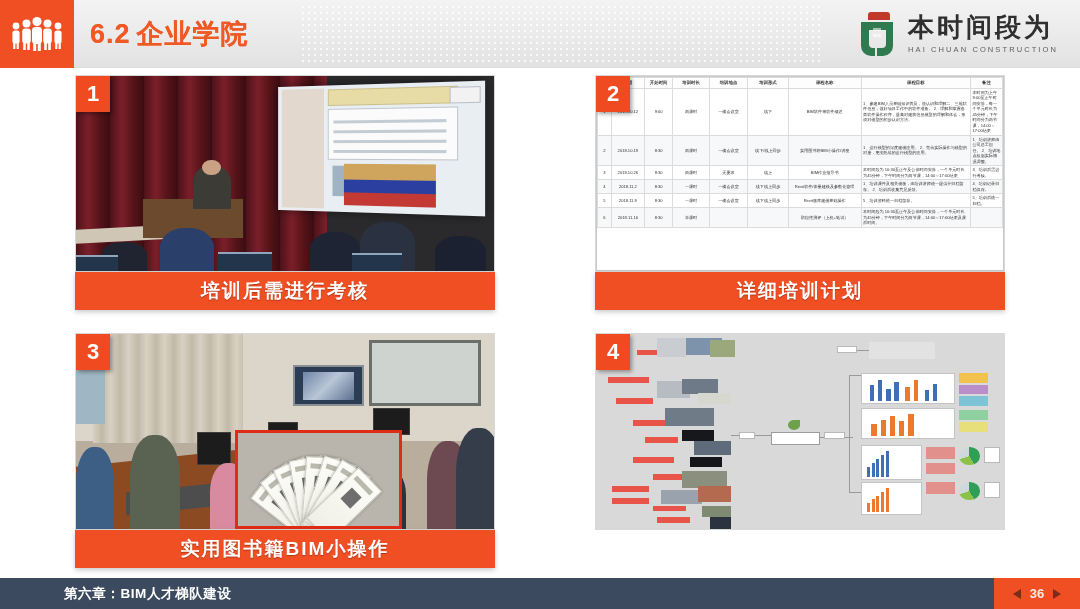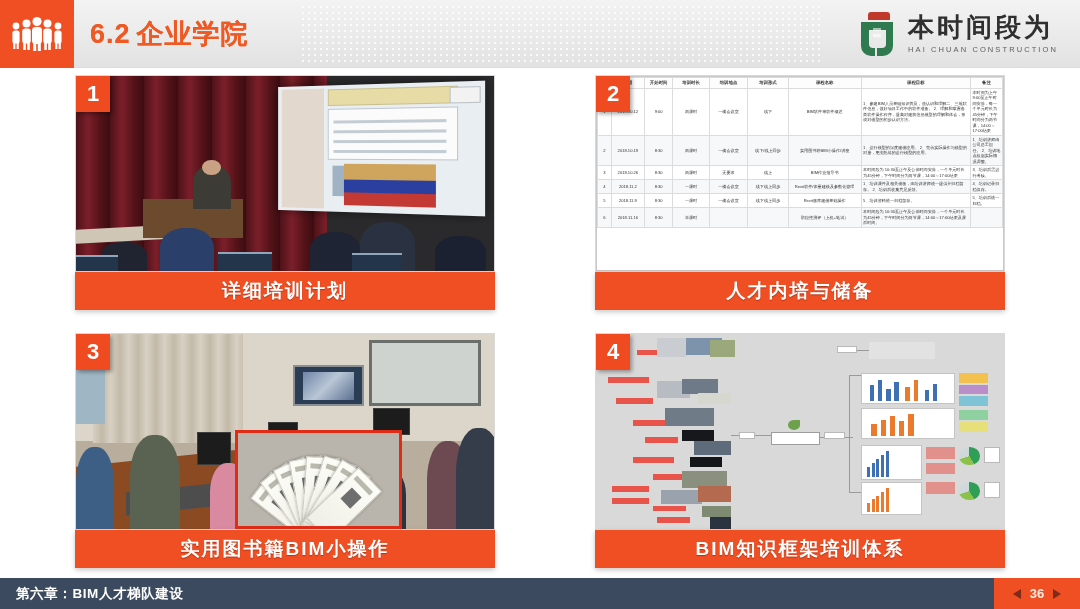--- a/index.html
+++ b/index.html
@@ -155,21 +155,21 @@
   }
   table.sched td.goal { text-align: left; }
   table.sched tbody tr:nth-child(even) td { background: #f6f8fa; }
   .col-n { width: 3.4%; } .col-d { width: 8.2%; } .col-t { width: 7%; }
   .col-len { width: 9%; } .col-loc { width: 9.5%; } .col-form { width: 10%; }
   .col-course { width: 18%; } .col-goal { width: 27%; } .col-note { width: 7.9%; }
 
   
   .footer {
     position: absolute; left: 0; bottom: 0; width: 1080px; height: 31px;
-    background: #3b4a5e; display: flex; align-items: center;
+    background: #3b4a5e; display: flex; align-items: center; padding-left: 48px;
   }
   .footer-title {
     color: #ffffff; font-size: 13.5px; font-weight: bold;
     margin-left: 16px; letter-spacing: .6px;
   }
   .pager {
     position: absolute; right: 0; top: 0; height: 31px; width: 86px;
     background: #f04e23; display: flex; align-items: center; justify-content: center; gap: 9px;
   }
   .pager .arw { width: 0; height: 0; cursor: pointer; }
@@ -259,21 +259,21 @@
         <div class="stu" style="left:6%;width:11%;height:15%;background:#1f2430;"></div>
         <div class="stu" style="left:56%;width:12%;height:20%;background:#1e2433;"></div>
         <div class="stu" style="left:68%;width:13%;height:25%;background:#2a3140;"></div>
         <div class="stu" style="left:86%;width:12%;height:18%;background:#1b2130;"></div>
         <div class="lap" style="left:34%;width:13%;height:10%;"></div>
         <div class="lap" style="left:66%;width:12%;height:9%;"></div>
         <div class="lap" style="left:0%;width:10%;height:8%;"></div>
       </div>
       <div class="badge">1</div>
     </div>
-    <div class="panel-caption">详细培训计划</div>
+    <div class="panel-caption">培训后需进行考核</div>
   </div>
 
   <div class="panel" id="panel2">
     <div class="panel-media">
       <div class="tbl-wrap">
         <table class="sched">
           <thead>
             <tr>
               <th class="col-n">序号</th>
               <th class="col-d">日期</th>
@@ -351,21 +351,21 @@
               <td></td>
               <td>阶段性测评（上机+笔试）</td>
               <td class="goal">本时间段为 10:30至正午及公休时间安排，一个单元时长为45分钟，下午时间分为两节课，14:00～17:00结束及课后时间。</td>
               <td class="goal"></td>
             </tr>
           </tbody>
         </table>
       </div>
       <div class="badge">2</div>
     </div>
-    <div class="panel-caption">人才内培与储备</div>
+    <div class="panel-caption">详细培训计划</div>
   </div>
 
   <div class="panel" id="panel3">
     <div class="panel-media">
       <div class="ph3">
         <div class="wall"></div>
         <div class="drape"></div>
         <div class="win"></div>
         <div class="board"></div>
         <div class="proj">
@@ -490,21 +490,20 @@
         <div class="red" style="left:81%;top:58%;width:7%;height:6%;opacity:.55"></div>
         <div class="red" style="left:81%;top:66%;width:7%;height:6%;opacity:.55"></div>
         <div class="red" style="left:81%;top:76%;width:7%;height:6%;opacity:.55"></div>
         <div class="pie" style="left:89%;top:58%;width:5%;height:9%"></div>
         <div class="pie" style="left:89%;top:76%;width:5%;height:9%"></div>
         <div class="node" style="left:95%;top:58%;width:4%;height:8%"></div>
         <div class="node" style="left:95%;top:76%;width:4%;height:8%"></div>
       </div>
       <div class="badge">4</div>
     </div>
-    <div class="panel-caption">BIM知识框架培训体系</div>
   </div>
 
   <div class="footer-hair"></div>
   <div class="footer">
     <div class="footer-title">第六章：BIM人才梯队建设</div>
     <div class="pager">
       <div class="arw left"></div>
       <div class="num">36</div>
       <div class="arw right"></div>
     </div>

